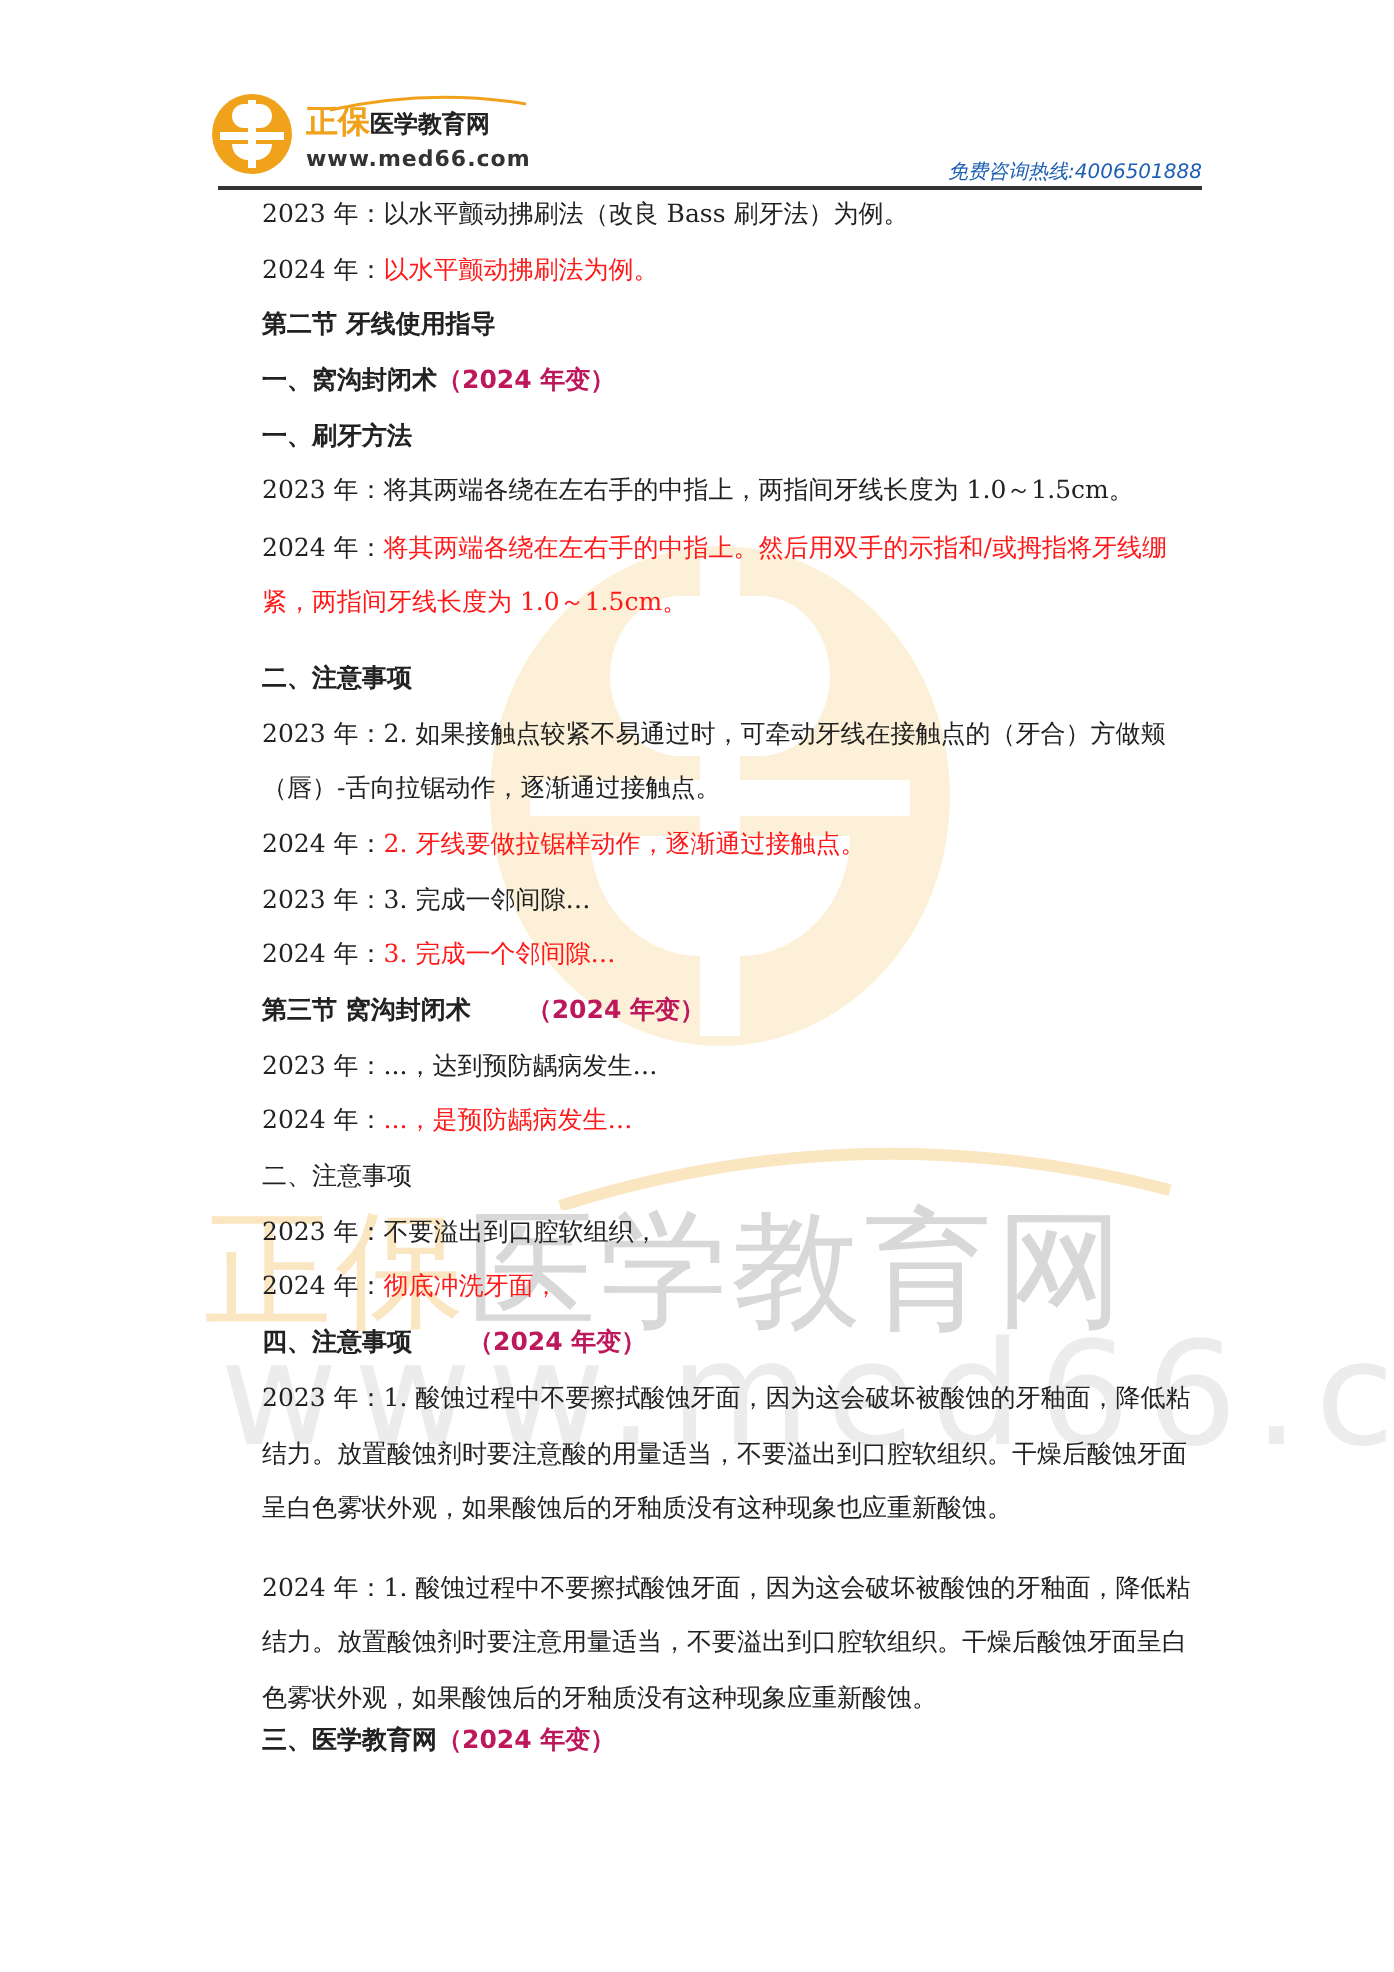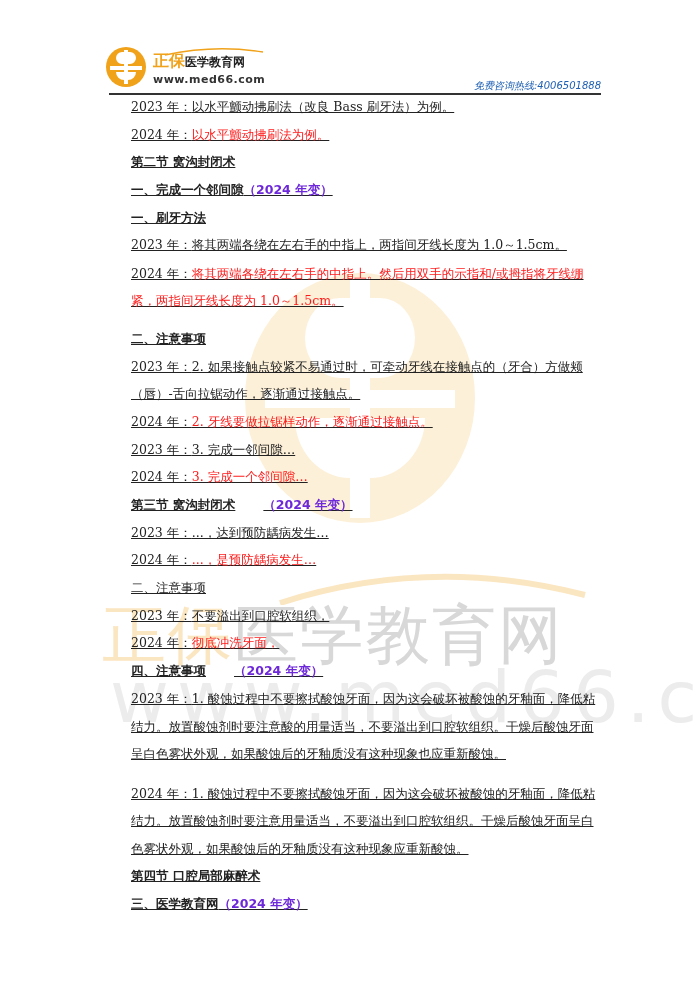--- a/index.html
+++ b/index.html
@@ -16,26 +16,26 @@
     .hotline { position: absolute; right: 0; top: 39px; font-family: "DejaVu Sans", sans-serif; font-size: 10px; color: #1d5fb2; font-style: italic; }
     .header-rule { position: absolute; left: 14px; right: 0; top: 53px; height: 2px; background: #333; }
 
     .wm-circle { position: absolute; left: 245px; top: 268px; width: 230px; height: 260px; z-index: 0; }
     .wm-text { position: absolute; left: 102px; top: 592px; font-family: "DejaVu Sans", sans-serif; font-size: 64px; color: #d8d8d8; letter-spacing: 2px; z-index: 0; white-space: nowrap; }
     .wm-text .wm-zb { color: #fbe6c2; }
     .wm-url { position: absolute; left: 110px; top: 655px; font-family: "DejaVu Sans", sans-serif; font-size: 72px; color: #ececec; letter-spacing: 8px; z-index: 0; white-space: nowrap; }
     .wm-arc { position: absolute; left: 270px; top: 565px; width: 320px; height: 40px; z-index: 0; }
 
     .content { position: absolute; left: 131px; top: 99px; width: 470px; z-index: 1; }
-    .line { font-size: 12.5px; line-height: 16px; margin-bottom: 11.7px; white-space: nowrap; text-decoration: underline; }
+    .line { font-size: 12.5px; line-height: 16px; margin-bottom: 11.7px; white-space: nowrap; }
     .line.wrap { white-space: normal; line-height: 27.5px; margin-bottom: 0; margin-top: -5.5px; }
     .line.wrap + .line { margin-top: 0; }
     .heading { font-family: "DejaVu Sans", sans-serif; font-weight: bold; font-size: 12.5px; }
     .red { color: #ff1a1a; }
-    .tag { color: #6d28d9; font-family: "DejaVu Sans", sans-serif; font-weight: bold; }
+    .tag { color: #be185d; font-family: "DejaVu Sans", sans-serif; font-weight: bold; }
     .gap { display: inline-block; width: 28px; }
   </style>
 </head>
 <body>
 
 <div class="header">
   <svg class="logo-circle" viewBox="0 0 42 42">
     <circle cx="21" cy="21" r="20" fill="#f0a21a"></circle>
     <path d="M17 6 a6 6 0 0 0 0 12 h2 v-12z M25 6 a6 6 0 0 1 0 12 h-2 v-12z" fill="#fff"></path>
     <rect x="19" y="4" width="4" height="34" fill="#fff"></rect>
@@ -68,23 +68,23 @@
 <div class="wm-text"><span class="wm-zb">正保</span><span>医学教育网</span></div>
 <div class="wm-url">www.med66.com</div>
 
 <div class="content">
   <div class="line">
     <span>2023 年：</span><span>以水平颤动拂刷法（改良 Bass 刷牙法）为例。</span>
   </div>
   <div class="line">
     <span>2024 年：</span><span class="red">以水平颤动拂刷法为例。</span>
   </div>
-  <div class="line heading">第二节  窝沟封闭术</div>
+  <div class="line heading">第二节  牙线使用指导</div>
   <div class="line heading">
-    <span>一、完成一个邻间隙</span><span class="tag">（2024 年变）</span>
+    <span>一、窝沟封闭术</span><span class="tag">（2024 年变）</span>
   </div>
   <div class="line heading">一、刷牙方法</div>
   <div class="line">
     <span>2023 年：</span><span>将其两端各绕在左右手的中指上，两指间牙线长度为 1.0～1.5cm。</span>
   </div>
   <div class="line wrap">
     <span>2024 年：</span><span class="red">将其两端各绕在左右手的中指上。然后用双手的示指和/或拇指将牙线绷紧，两指间牙线长度为 1.0～1.5cm。</span>
   </div>
   <div class="line heading" style="margin-top:16px">二、注意事项</div>
   <div class="line wrap">
@@ -117,17 +117,16 @@
   </div>
   <div class="line heading">
     <span>四、注意事项</span><span class="gap"></span><span class="tag">（2024 年变）</span>
   </div>
   <div class="line wrap">
     <span>2023 年：</span><span>1. 酸蚀过程中不要擦拭酸蚀牙面，因为这会破坏被酸蚀的牙釉面，降低粘结力。放置酸蚀剂时要注意酸的用量适当，不要溢出到口腔软组织。干燥后酸蚀牙面呈白色雾状外观，如果酸蚀后的牙釉质没有这种现象也应重新酸蚀。</span>
   </div>
   <div class="line wrap" style="margin-top:12px">
     <span>2024 年：</span><span>1. 酸蚀过程中不要擦拭酸蚀牙面，因为这会破坏被酸蚀的牙釉面，降低粘结力。放置酸蚀剂时要注意用量适当，不要溢出到口腔软组织。干燥后酸蚀牙面呈白色雾状外观，如果酸蚀后的牙釉质没有这种现象应重新酸蚀。</span>
   </div>
-  <div class="line heading" style="margin-top:6px">第四节  口腔局部麻醉术</div>
   <div class="line heading">
     <span>三、医学教育网</span><span class="tag">（2024 年变）</span>
   </div>
 </div>
 
 </body></html>

